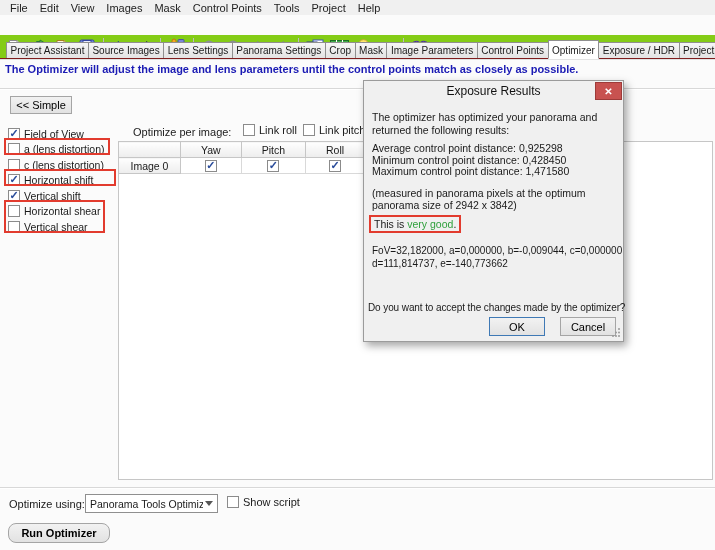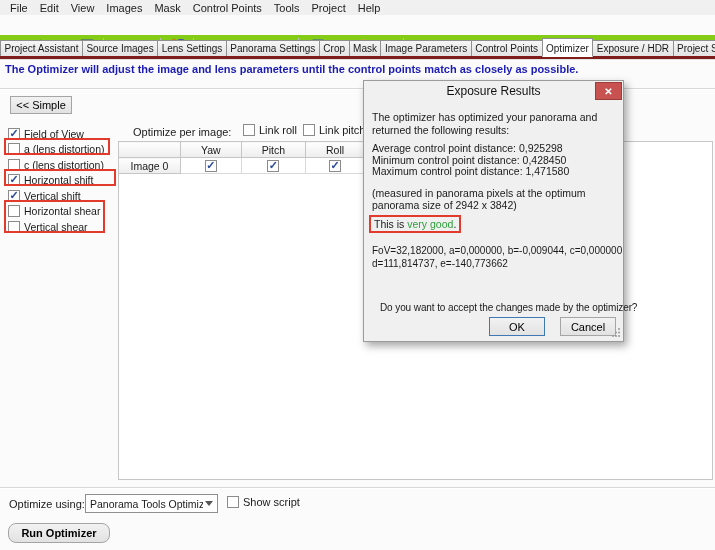--- a/index.html
+++ b/index.html
@@ -10,21 +10,21 @@
   .menubar { position:absolute; top:0; left:0; width:715px; height:15px; background:#f0f0f0; display:flex; align-items:center; padding-left:4px; }
   .menu-item { padding:0 6px; color:#222; cursor:default; }
 
   
   .toolbar { position:absolute; top:15px; left:0; width:715px; height:25px; background:#84cc16; display:flex; align-items:center; padding-left:3px; border-bottom:1px solid #e3e3e3;margin-top:20px; }
   .tbtn { width:24px; height:22px; display:flex; align-items:center; justify-content:center; border-radius:2px; }
   .tsep { width:1px; height:18px; background:#bdbdbd; margin:0 4px; }
   .count-label { font-size:12px; color:#1a1a8c; padding:0 3px; letter-spacing:0.5px; }
 
   
-  .tabbar { position:absolute; top:40px; left:0; width:715px; height:19px; display:flex; align-items:flex-end; border-bottom:3px solid #7f1d1d; padding-left:0; white-space:nowrap; }
+  .tabbar { position:absolute; top:40px; left:0; width:715px; height:19px; display:flex; align-items:flex-end; border-bottom:1px solid #7f1d1d; padding-left:6px; white-space:nowrap; }
   .tab { font-size:10px; padding:2px 3.5px; background:linear-gradient(#f6f6f6,#e3e3e3); border:1px solid #8f8f8f; border-bottom:none; margin-right:-1px; cursor:default; }
   .tab.active { background:#fff; margin-bottom:-1px; border-bottom:1px solid #fff; padding-top:4px; }
 
   .infotext { position:absolute; top:63px; left:5px; width:705px; color:#1b1bb4;font-weight:bold; }
   .groove { position:absolute; left:0; width:715px; height:2px; border-top:1px solid #d8d8d8; border-bottom:1px solid #ffffff; }
 
   .win-btn { font-family:"Liberation Sans", sans-serif; font-size:11px; background:#e7e7e7; background:linear-gradient(#f2f2f2,#e2e2e2); border:1px solid #a5a5a5; display:flex; align-items:center; justify-content:center; cursor:default; }
   .simple-btn { position:absolute; left:10px; top:96px; width:62px; height:18px; }
 
   
@@ -58,21 +58,21 @@
   
   .dialog { position:absolute; left:363px; top:80px; width:261px; height:262px; background:#f0f0f0; border:1px solid #9b9b9b; box-shadow:3px 4px 8px rgba(0,0,0,0.35); font-size:10.5px; }
   .d-title { position:absolute; top:3px; left:0; width:100%; text-align:center; font-size:12px; color:#111; }
   .d-close { position:absolute; top:1px; right:1px; width:27px; height:18px; background:#c85250; border:1px solid #9d3b39; color:#fff; display:flex; align-items:center; justify-content:center; font-size:10px; font-weight:bold; }
   .d-intro { position:absolute; left:8px; top:30px; width:247px; line-height:12.5px; }
   .d-stats { position:absolute; left:8px; top:62px; line-height:11.5px; white-space:nowrap; }
   .d-note { position:absolute; left:8px; top:106px; width:247px; line-height:12px; }
   .d-verdict { position:absolute; left:5px; top:134px; border:2px solid #e23b2e; padding:1px 3px; background:#f0f0f0; }
   .green { color:#2fa03c; }
   .d-params { position:absolute; left:8px; top:164px; font-size:10px; line-height:12.5px; white-space:nowrap; }
-  .d-question { position:absolute; left:16px; top:221px; font-size:10px; letter-spacing:-0.1px; white-space:nowrap; }
+  .d-question { position:absolute; left:4px; top:221px; font-size:10px; letter-spacing:-0.1px; white-space:nowrap; }
   .ok-btn { position:absolute; left:125px; top:236px; width:56px; height:19px; border:1px solid #3f79b5; }
   .cancel-btn { position:absolute; left:196px; top:236px; width:56px; height:19px; }
   .grip { position:absolute; right:2px; bottom:2px; }
 
   
   .fs-label { position:absolute; left:9px; top:498px; }
   .combo { position:absolute; left:85px; top:494px; width:133px; height:19px; background:#fff; border:1px solid #8f8f8f; display:flex; align-items:center; padding:0 4px; }
   .combo-value { flex:1; font-size:10.5px; white-space:nowrap; overflow:hidden; }
   .chev { width:0; height:0; border-left:4px solid transparent; border-right:4px solid transparent; border-top:5px solid #555; margin-left:2px; flex:none; }
   .show-script { position:absolute; left:227px; top:496px; }

